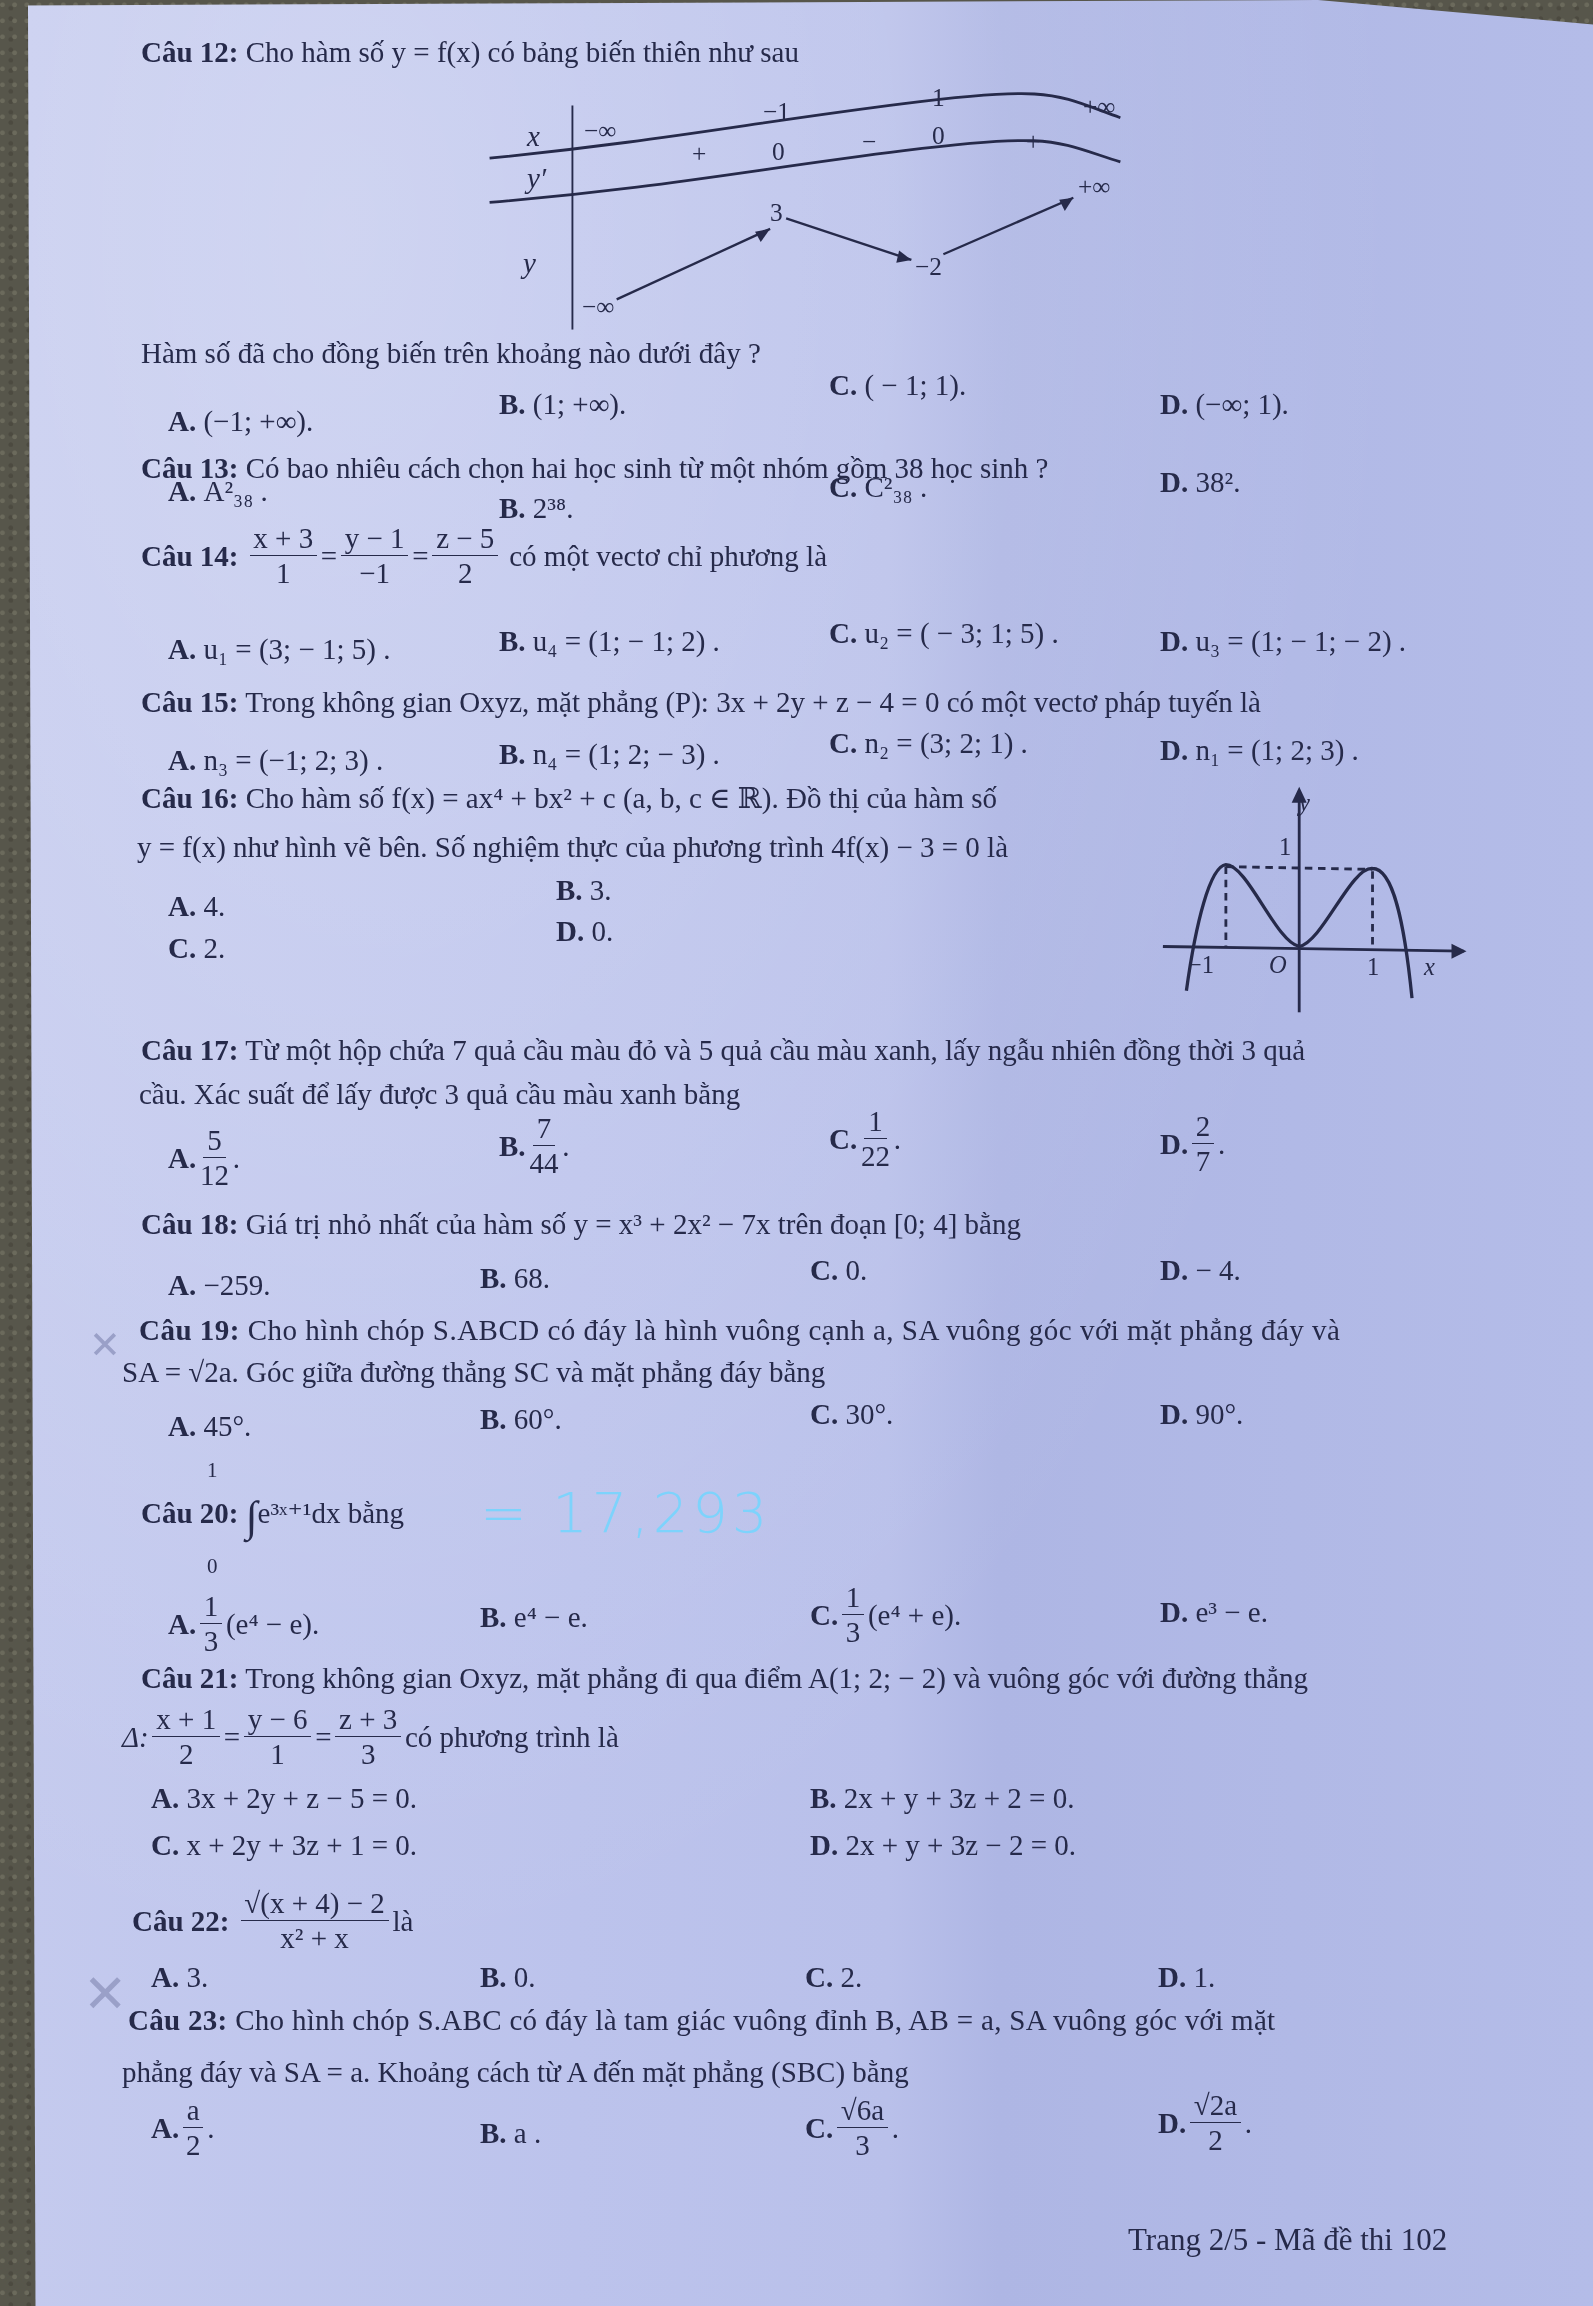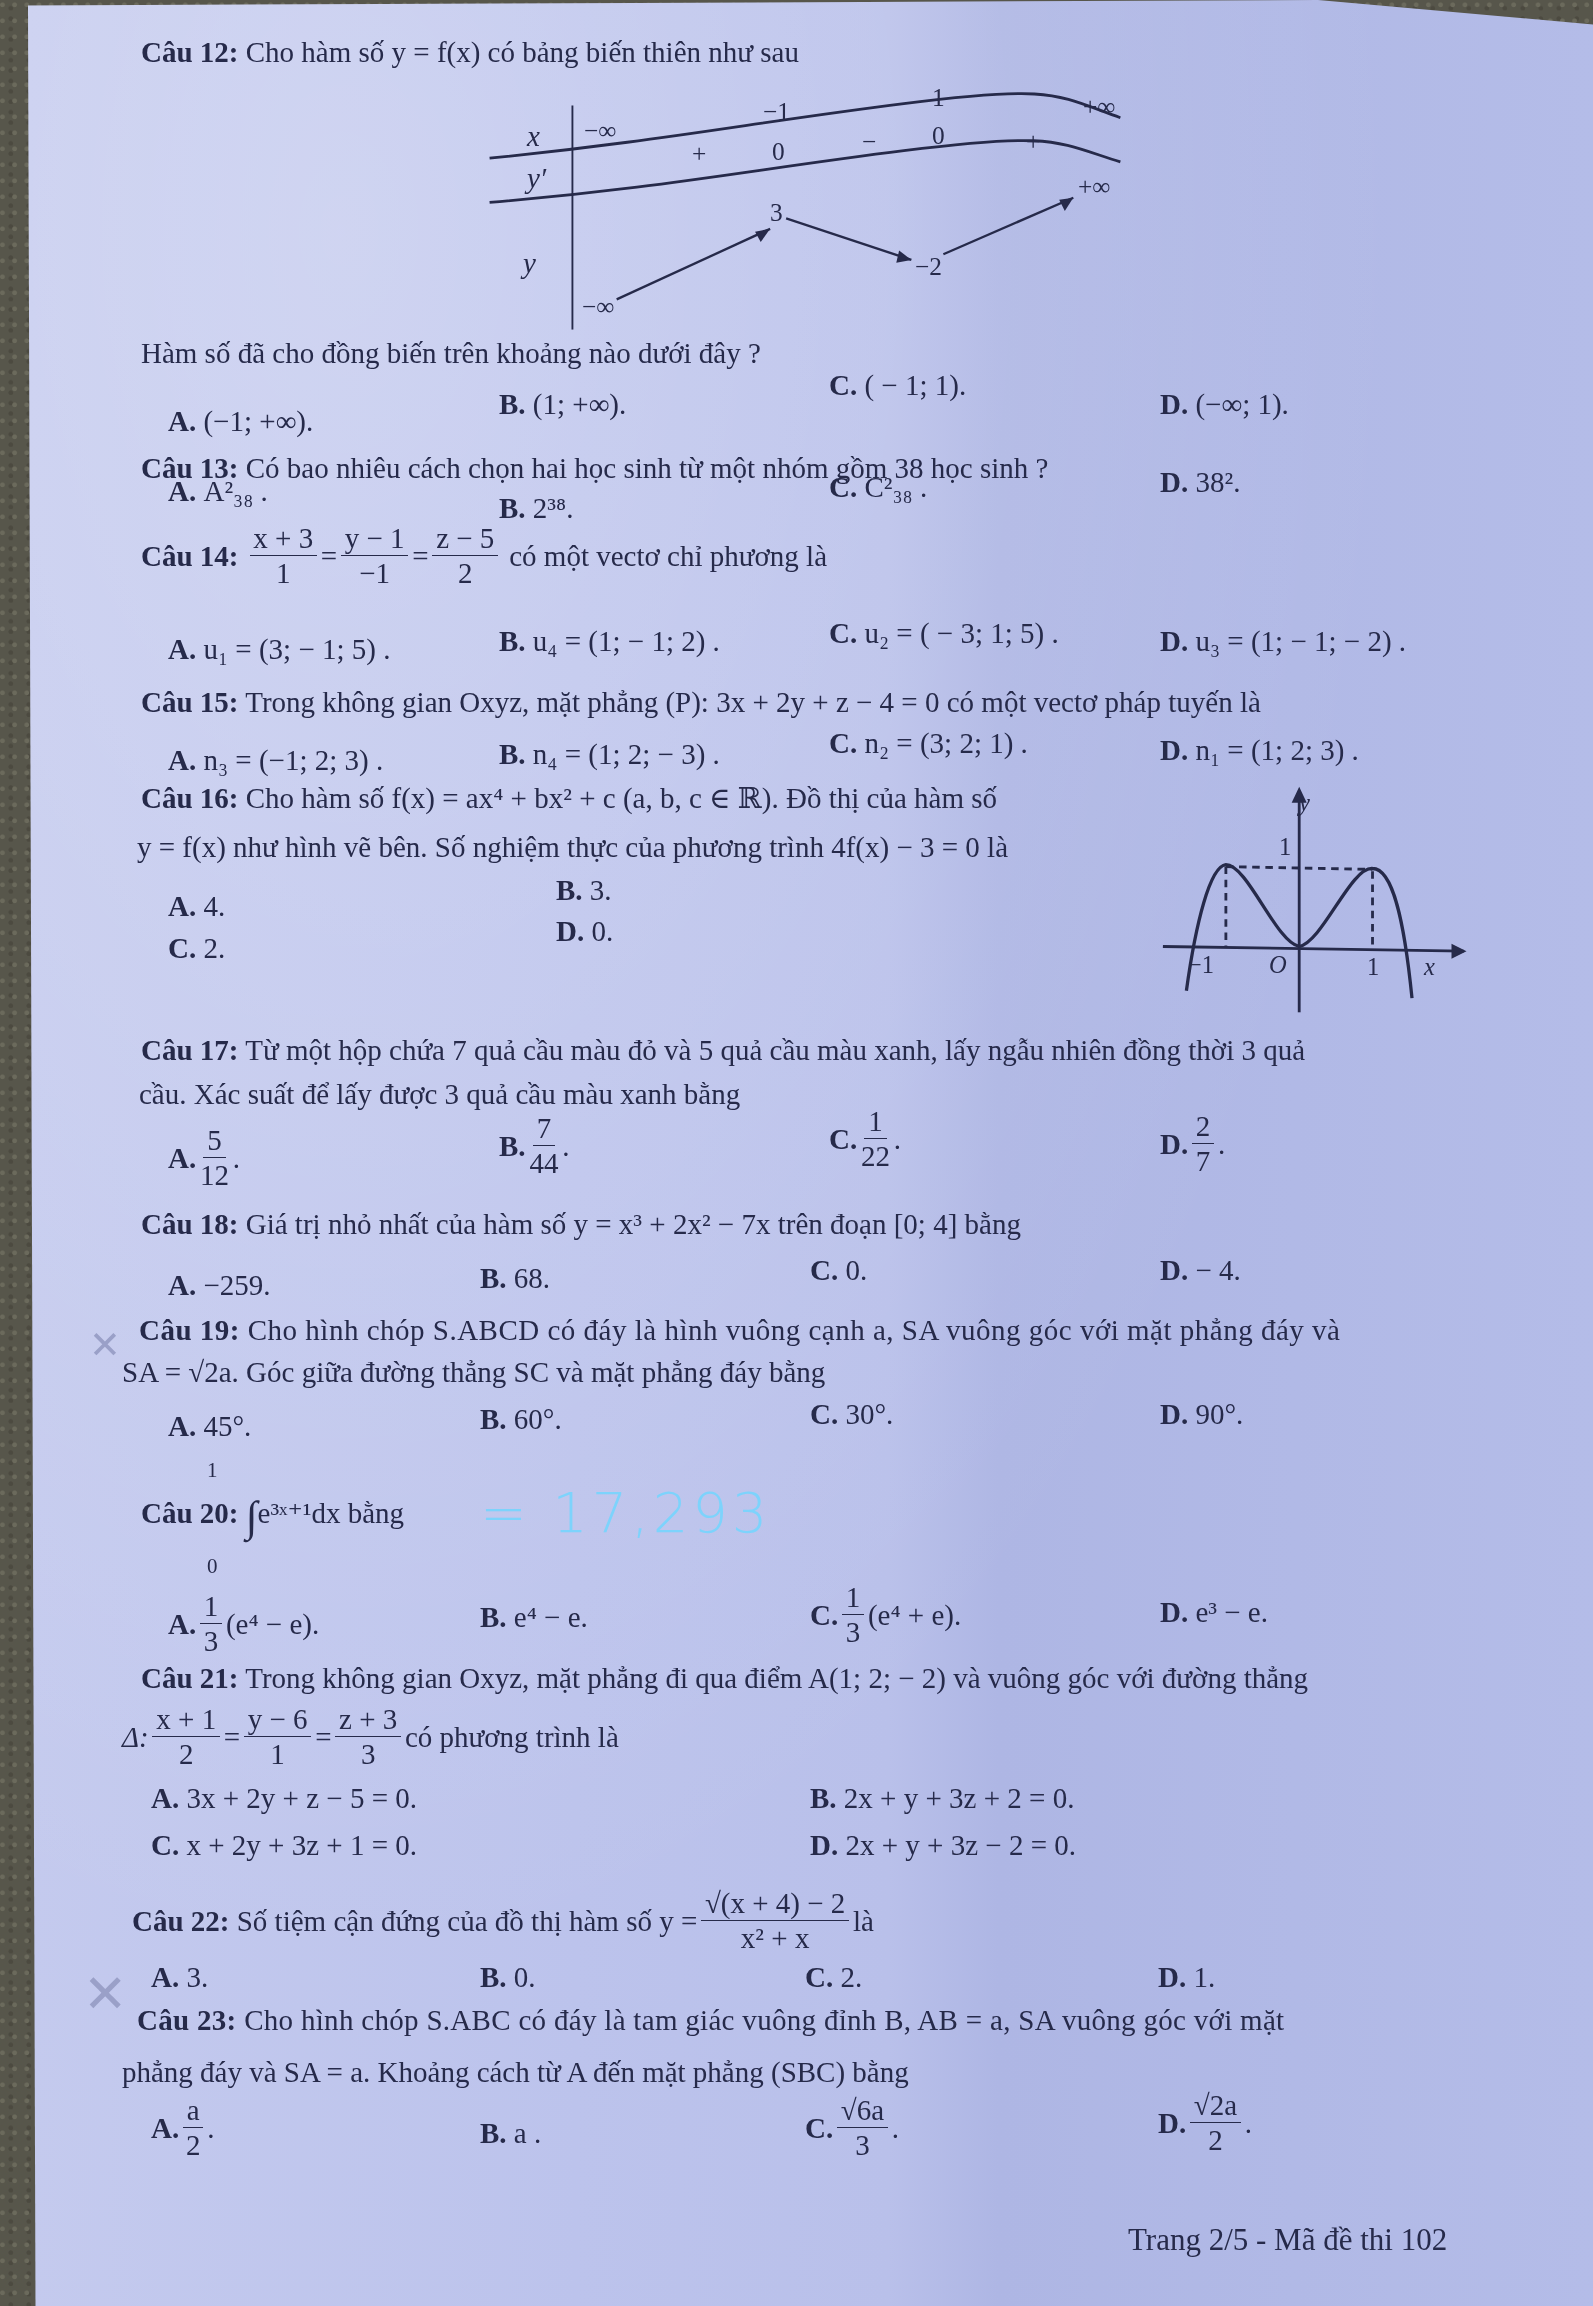--- a/index.html
+++ b/index.html
@@ -229,34 +229,33 @@
     </span>
   <span>có phương trình là</span>
 </div>
 <div class="t" style="left:151px;top:1782px;"><span class="opt">A. </span><span>3x + 2y + z − 5 = 0.</span></div>
 <div class="t" style="left:810px;top:1782px;"><span class="opt">B. </span><span>2x + y + 3z + 2 = 0.</span></div>
 <div class="t" style="left:151px;top:1829px;"><span class="opt">C. </span><span>x + 2y + 3z + 1 = 0.</span></div>
 <div class="t" style="left:810px;top:1829px;"><span class="opt">D. </span><span>2x + y + 3z − 2 = 0.</span></div>
 
 <div class="t" style="left:132px;top:1888px;display:flex;align-items:center;">
   <b class="q">Câu 22:</b>&nbsp;
-  <span>Số tiệm cận đứng của đồ thị hàm số y =</span>
   <span class="frac">
       <span class="n">√(x + 4) − 2</span>
       <span class="d">x² + x</span>
     </span>
   <span>là</span>
 </div>
 <div class="mark" style="left:83px;top:1963px;font-size:53px;">✕</div>
 <div class="t" style="left:151px;top:1961px;"><span class="opt">A. </span><span>3.</span></div>
 <div class="t" style="left:480px;top:1961px;"><span class="opt">B. </span><span>0.</span></div>
 <div class="t" style="left:805px;top:1961px;"><span class="opt">C. </span><span>2.</span></div>
 <div class="t" style="left:1158px;top:1961px;"><span class="opt">D. </span><span>1.</span></div>
 
-<div class="t" style="left:137px;top:2004px;letter-spacing:0.3px;">
+<div class="t" style="left:128px;top:2004px;letter-spacing:0.3px;">
   <b class="q">Câu 23:</b>
   <span>Cho hình chóp S.ABC có đáy là tam giác vuông đỉnh B, AB = a, SA vuông góc với mặt</span>
 </div>
 <div class="t" style="left:122px;top:2056px;">phẳng đáy và SA = a. Khoảng cách từ A đến mặt phẳng (SBC) bằng</div>
 <div class="t" style="left:151px;top:2095px;display:flex;align-items:center;"><span class="opt">A.</span><span class="frac">
       <span class="n">a</span>
       <span class="d">2</span>
     </span>.</div>
 <div class="t" style="left:480px;top:2117px;"><span class="opt">B. </span><span>a .</span></div>
 <div class="t" style="left:805px;top:2095px;display:flex;align-items:center;"><span class="opt">C.</span><span class="frac">

